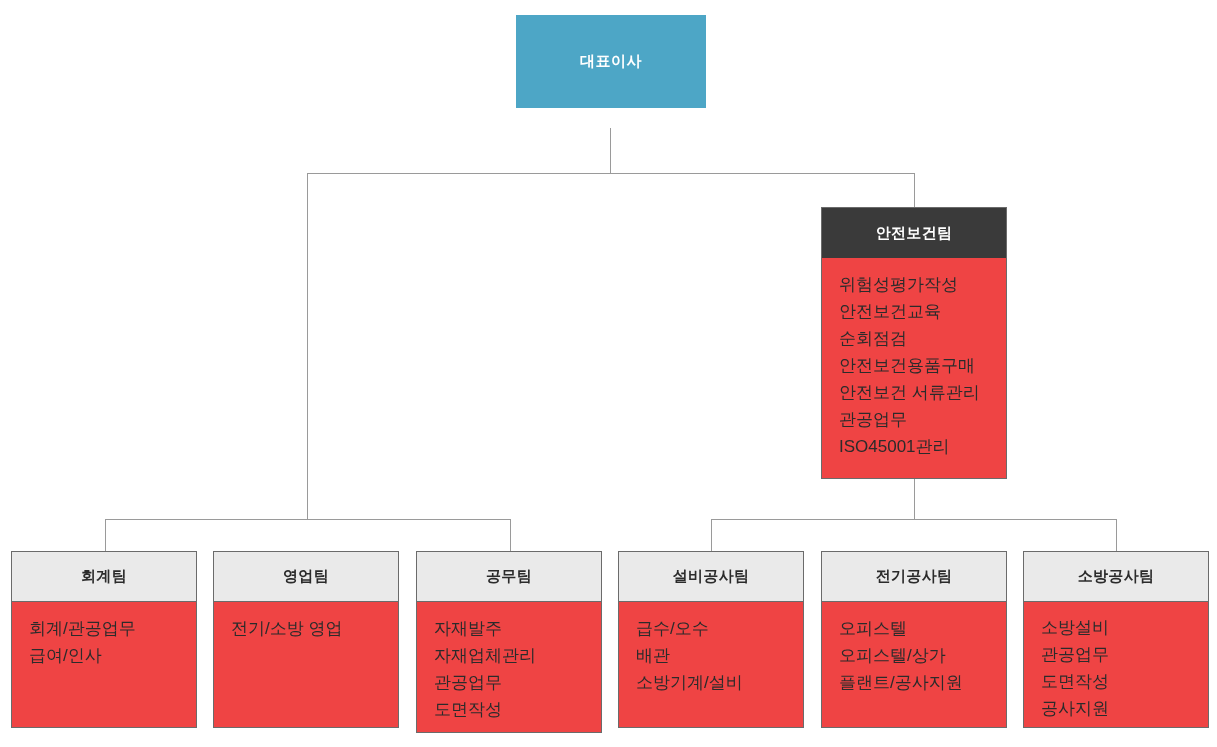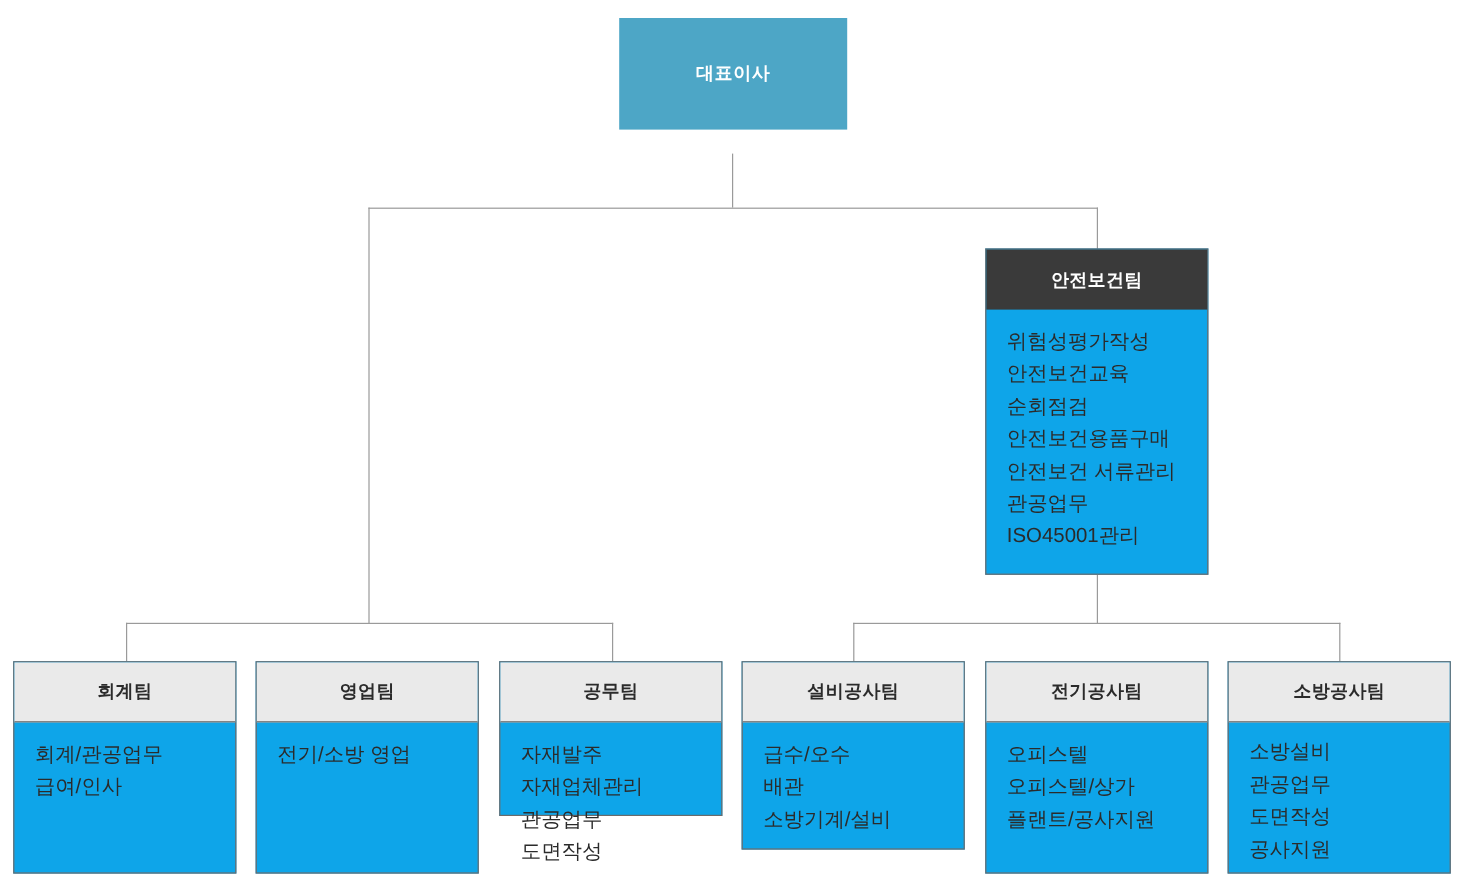--- a/index.html
+++ b/index.html
@@ -23,21 +23,21 @@
   .conn {
     position: absolute;
     background: #9a9a9a;
   }
   .conn.v { width: 1px; }
   .conn.h { height: 1px; }
 
   
   .node {
     position: absolute;
-    background: #0ea5e9;
+    background: #ef4444;
     border: 1px solid #6b6b6b;
   }
 
   
   .node-root {
     border: none;
     display: flex;
     align-items: center;
     justify-content: center;
   }
@@ -139,33 +139,33 @@
 
   <div class="node" style="left:213px; top:551px; width:186px; height:177px;">
     <div class="node-header light">
       <span class="node-title">영업팀</span>
     </div>
     <div class="node-body">
       <div class="duty">전기/소방 영업</div>
     </div>
   </div>
 
-  <div class="node" style="left:416px; top:551px; width:186px; height:129px;">
+  <div class="node" style="left:416px; top:551px; width:186px; height:182px;">
     <div class="node-header light">
       <span class="node-title">공무팀</span>
     </div>
     <div class="node-body">
       <div class="duty">자재발주</div>
       <div class="duty">자재업체관리</div>
       <div class="duty">관공업무</div>
       <div class="duty">도면작성</div>
     </div>
   </div>
 
-  <div class="node" style="left:618px; top:551px; width:186px; height:157px;">
+  <div class="node" style="left:618px; top:551px; width:186px; height:177px;">
     <div class="node-header light">
       <span class="node-title">설비공사팀</span>
     </div>
     <div class="node-body">
       <div class="duty">급수/오수</div>
       <div class="duty">배관</div>
       <div class="duty">소방기계/설비</div>
     </div>
   </div>
 

